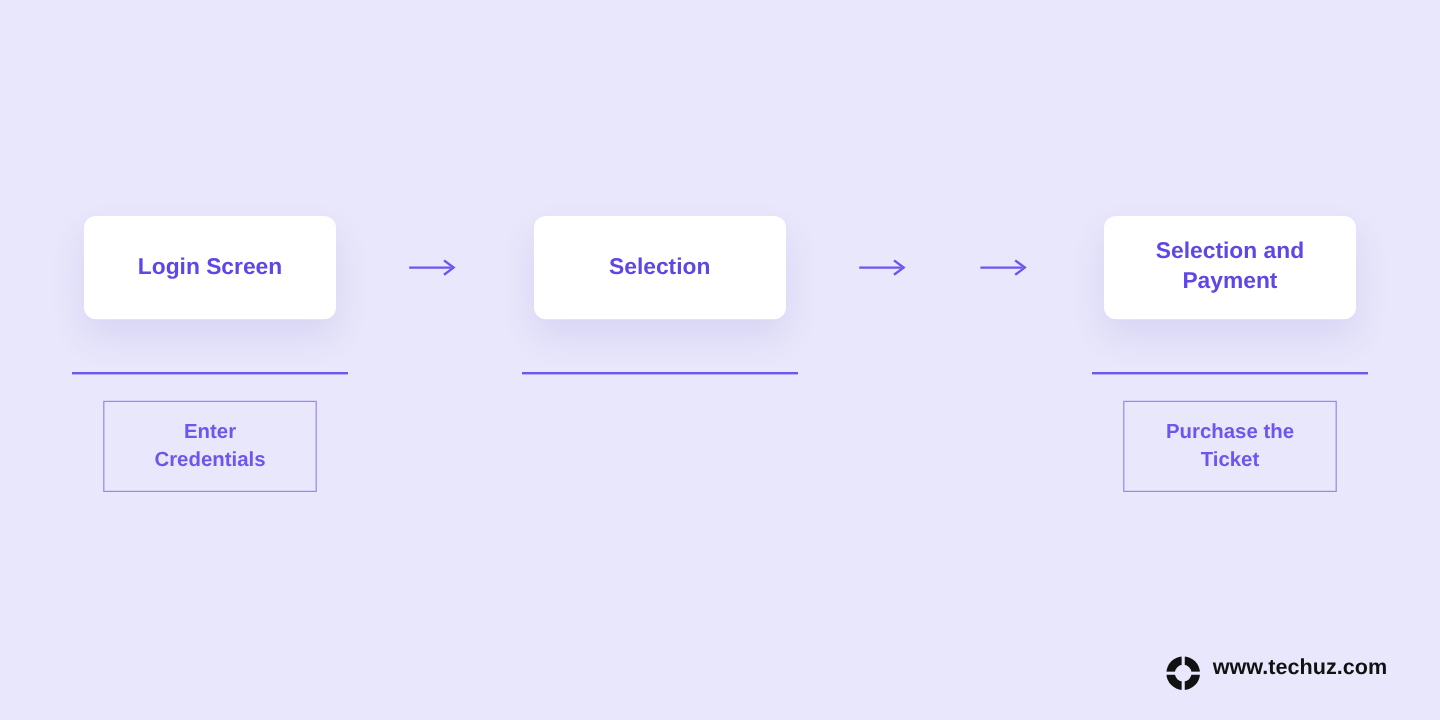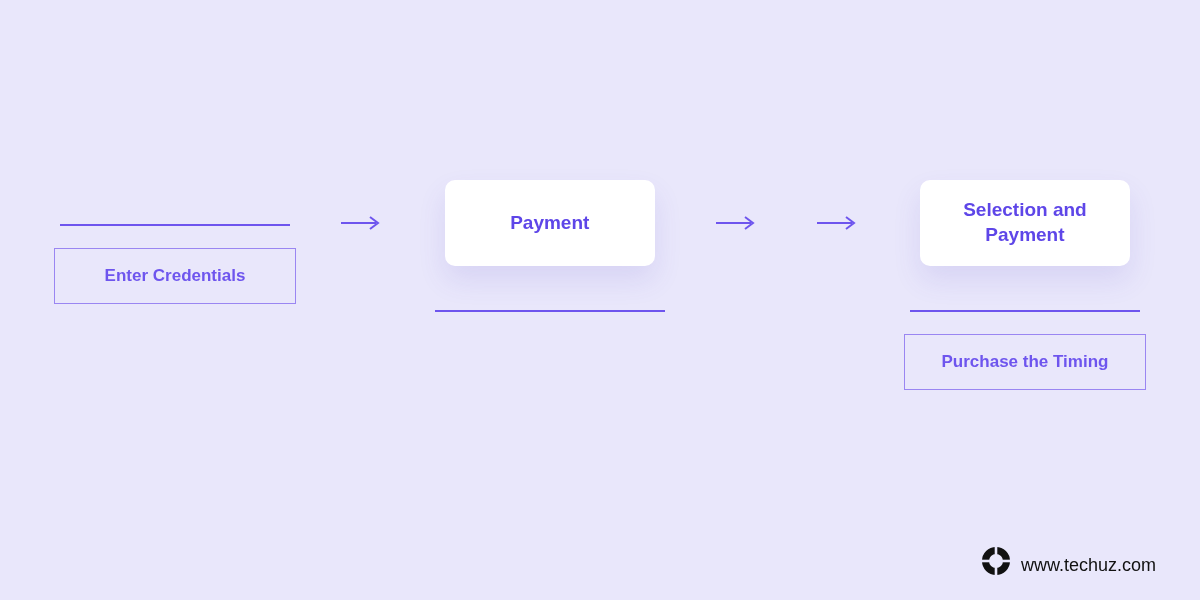--- a/index.html
+++ b/index.html
@@ -52,21 +52,21 @@
     margin-bottom: 22px;
   }
   .action-box {
     border: 1.5px solid #9A86F2;
     background: transparent;
     padding: 14px 18px;
     display: flex;
     align-items: center;
     justify-content: center;
     text-align: center;
-    width: 242px;
+    width: 178px;
     min-height: 56px;
   }
   .action-label {
     color: #6E55EE;
     font-weight: 700;
     font-size: 17px;
     line-height: 1.35;
   }
   .arrow-cell {
     flex: 0 0 auto;
@@ -77,54 +77,58 @@
     justify-content: center;
   }
   .arrow-cell svg {
     display: block;
   }
   .attribution {
     position: absolute;
     right: 44px;
     bottom: 24px;
     display: flex;
-    align-items: flex-end;
+    align-items: flex-start;
     gap: 10px;
+    font-weight: bold;
   }
   .attribution-text {
     font-size: 18px;
     color: #111;
   }
   .logo-wrap {
     width: 30px;
     height: 30px;
   }
 </style>
 </head>
 <body>
 
 <div class="flow-container">
 
   <div class="step-column">
+    <div class="card">
+      <span class="card-label">Login Screen</span>
+    </div>
     <div class="divider"></div>
     <div class="action-box">
       <span class="action-label">Enter Credentials</span>
     </div>
   </div>
 
   <div class="arrow-cell">
     <svg width="44" height="14" viewBox="0 0 44 14">
       <line x1="1" y1="7" x2="36" y2="7" stroke="#6E55EE" stroke-width="2"></line>
       <polyline points="30,1 38,7 30,13" fill="none" stroke="#6E55EE" stroke-width="2"></polyline>
     </svg>
   </div>
 
   <div class="step-column">
     <div class="card">
-      <span class="card-label">Payment</span>
+      <span class="card-label">Selection</span>
     </div>
     <div class="divider"></div>
   </div>
 
   <div class="arrow-cell">
     <svg width="44" height="14" viewBox="0 0 44 14">
       <line x1="1" y1="7" x2="36" y2="7" stroke="#6E55EE" stroke-width="2"></line>
       <polyline points="30,1 38,7 30,13" fill="none" stroke="#6E55EE" stroke-width="2"></polyline>
     </svg>
   </div>
@@ -136,21 +140,21 @@
       <polyline points="30,1 38,7 30,13" fill="none" stroke="#6E55EE" stroke-width="2"></polyline>
     </svg>
   </div>
 
   <div class="step-column">
     <div class="card">
       <span class="card-label">Selection and Payment</span>
     </div>
     <div class="divider"></div>
     <div class="action-box">
-      <span class="action-label">Purchase the Timing</span>
+      <span class="action-label">Purchase the Ticket</span>
     </div>
   </div>
 
 </div>
 
 <div class="attribution">
   <span class="logo-wrap">
     <svg width="30" height="30" viewBox="0 0 30 30">
       <path d="M15 1 A14 14 0 0 1 15 29 L15 22 A7 7 0 0 0 15 8 Z" fill="#111"></path>
       <path d="M15 1 A14 14 0 0 0 15 29 L15 22 A7 7 0 0 1 15 8 Z" fill="#111"></path>

